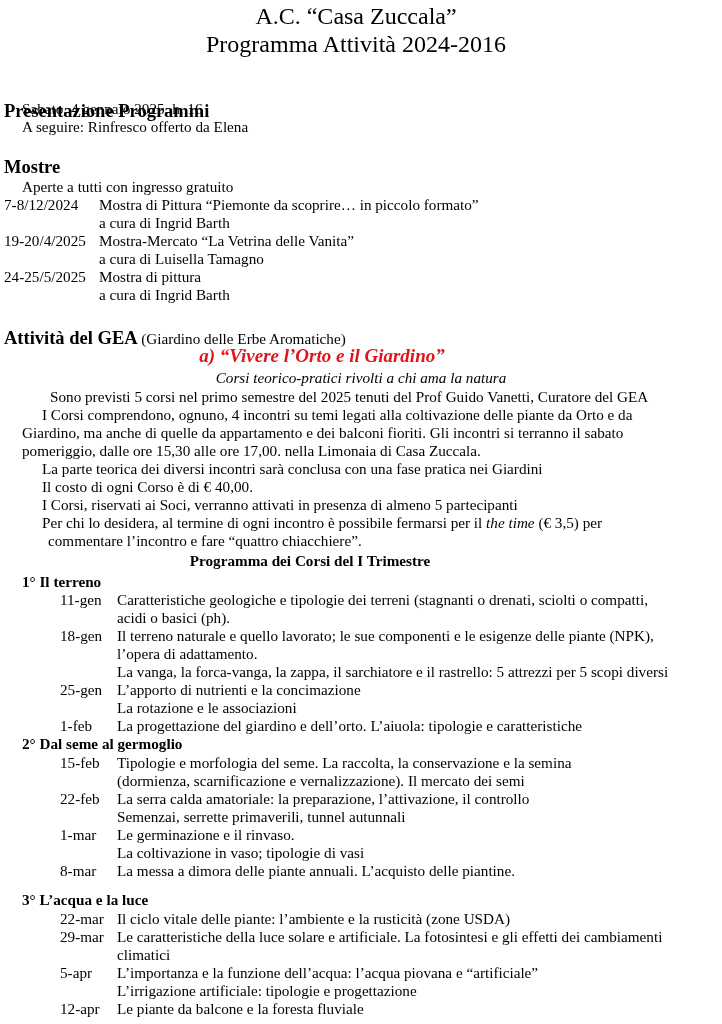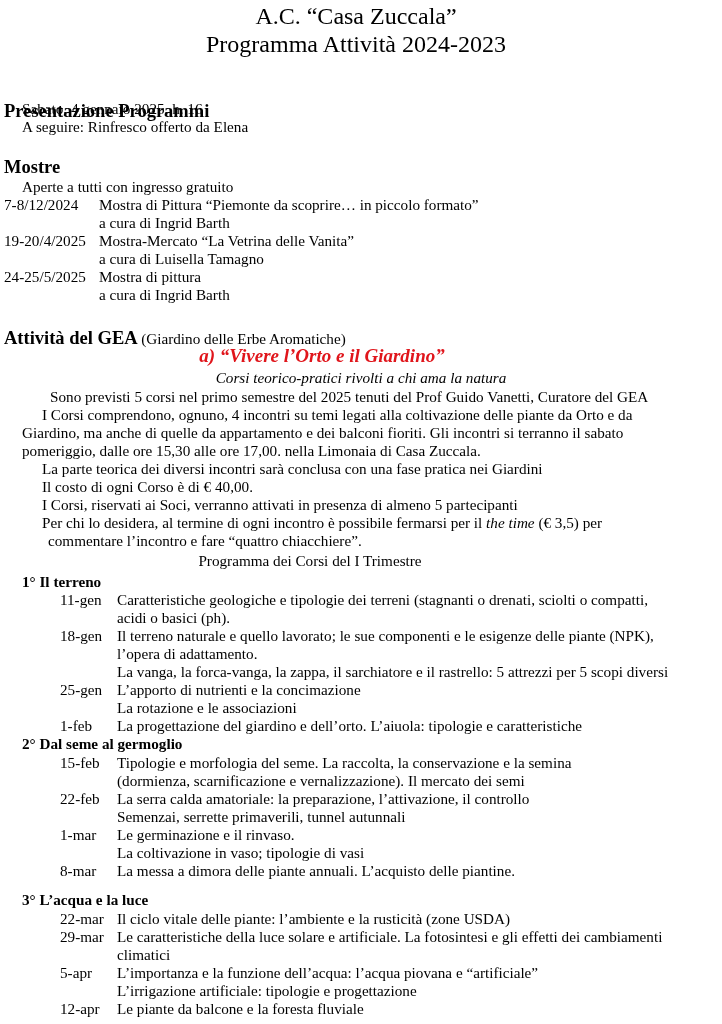--- a/index.html
+++ b/index.html
@@ -7,28 +7,28 @@
     width: 722px; height: 1024px; overflow: hidden; position: relative;
     font-family: "Liberation Serif", "DejaVu Serif", serif;
     color: #000; font-size: 15.2px; line-height: 17.6px;
   }
   .abs { position: absolute; white-space: nowrap; }
   .title { left: 0; width: 712px; text-align: center; font-size: 24px; line-height: 28px; }
   .h2 { font-weight: bold; font-size: 18.5px; line-height: 20px; left: 4px; }
   .h2 .sub { font-weight: normal; font-size: 15.2px; }
   .red { color: #e0151b; font-style: italic; font-weight: bold; font-size: 19px; left: 0; width: 644px; text-align: center; }
   .ital-center { font-style: italic; left: 0; width: 722px; text-align: center; }
-  .bold-center { font-weight: normal; left: 0; width: 620px; text-align: center; }
+  .bold-center { font-weight: bold; left: 0; width: 620px; text-align: center; }
   .course-h { font-weight: bold; left: 22px; }
 </style>
 </head>
 <body>
 
 <div class="abs title" style="top:2px;">A.C. “Casa Zuccala”</div>
-<div class="abs title" style="top:30px;">Programma Attività 2024-2023</div>
+<div class="abs title" style="top:30px;">Programma Attività 2024-2016</div>
 
 <div class="abs h2" style="top:84px;margin-top:17px;">Presentazione Programmi</div>
 <div class="abs" style="top:100px; left:22px;">Sabato, 4 gennaio 2025, h. 16</div>
 <div class="abs" style="top:118px; left:22px;">A seguire: Rinfresco offerto da Elena</div>
 
 <div class="abs h2" style="top:157px;">Mostre</div>
 <div class="abs" style="top:178px; left:22px;">Aperte a tutti con ingresso gratuito</div>
 
 <div class="abs" style="top:196px; left:4px;">7-8/12/2024</div>
 <div class="abs" style="top:196px; left:99px;">Mostra di Pittura “Piemonte da scoprire… in piccolo formato”</div>

